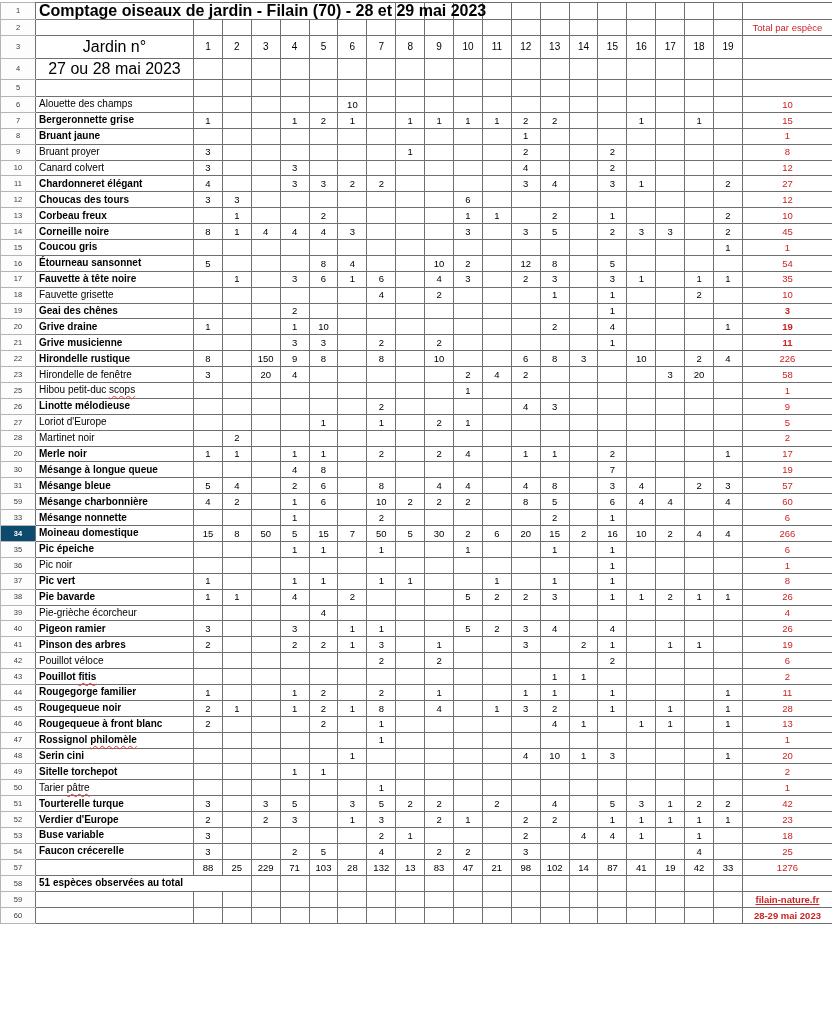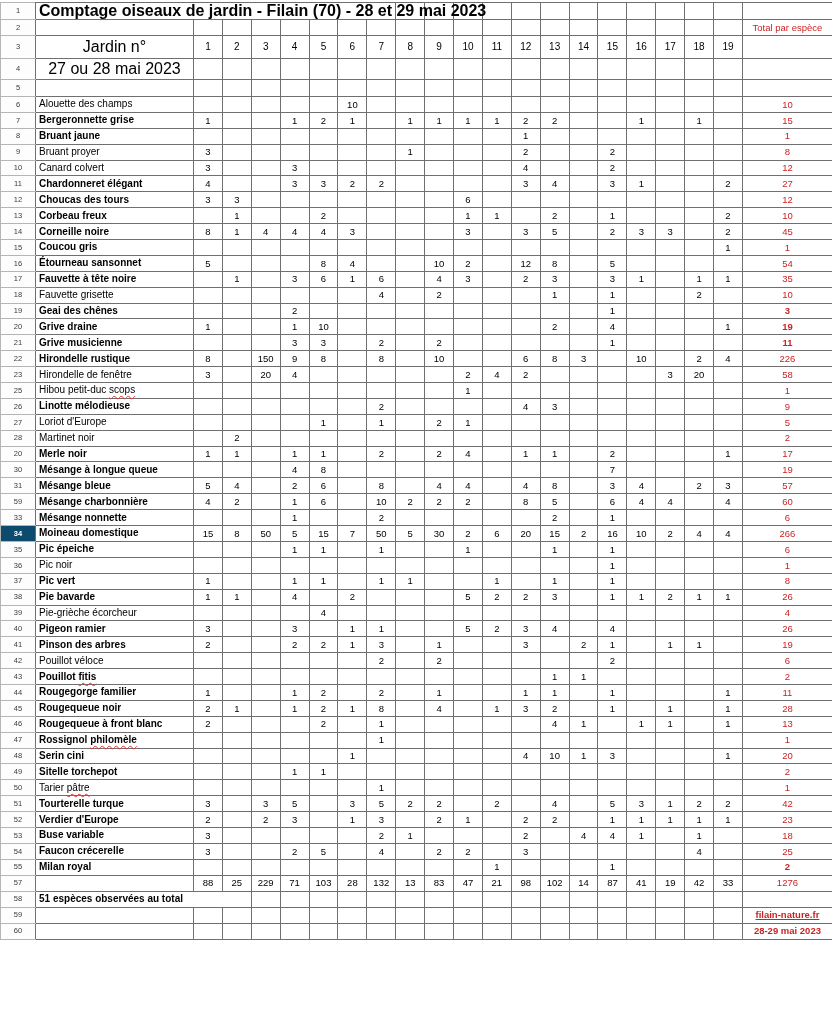--- a/index.html
+++ b/index.html
@@ -1308,44 +1308,20 @@
         <td>3</td>
         <td></td>
         <td></td>
         <td></td>
         <td></td>
         <td></td>
         <td>4</td>
         <td></td>
         <td class="red">25</td>
       </tr>
-      <tr class="hd">
-        <td class="gut">55</td>
-        <td class="name bold"><span>Milan royal</span></td>
-        <td></td>
-        <td></td>
-        <td></td>
-        <td></td>
-        <td></td>
-        <td></td>
-        <td></td>
-        <td></td>
-        <td></td>
-        <td></td>
-        <td>1</td>
-        <td></td>
-        <td></td>
-        <td></td>
-        <td>1</td>
-        <td></td>
-        <td></td>
-        <td></td>
-        <td></td>
-        <td class="redbold">2</td>
-      </tr>
       <tr class="h16">
         <td class="gut">57</td>
         <td class="name"></td>
         <td>88</td>
         <td>25</td>
         <td>229</td>
         <td>71</td>
         <td>103</td>
         <td>28</td>
         <td>132</td>

